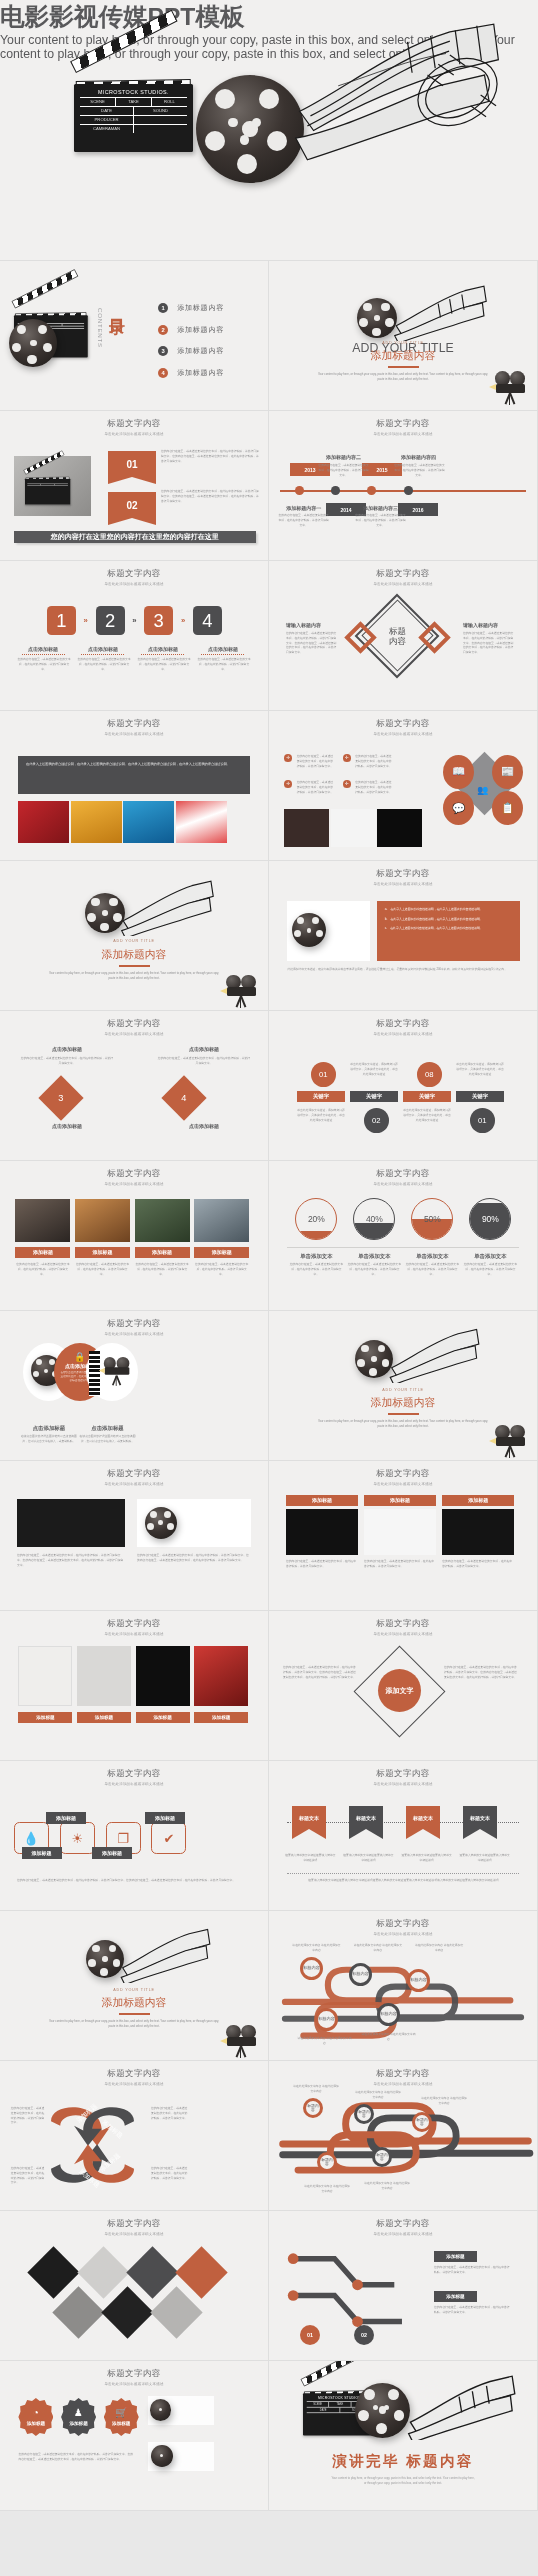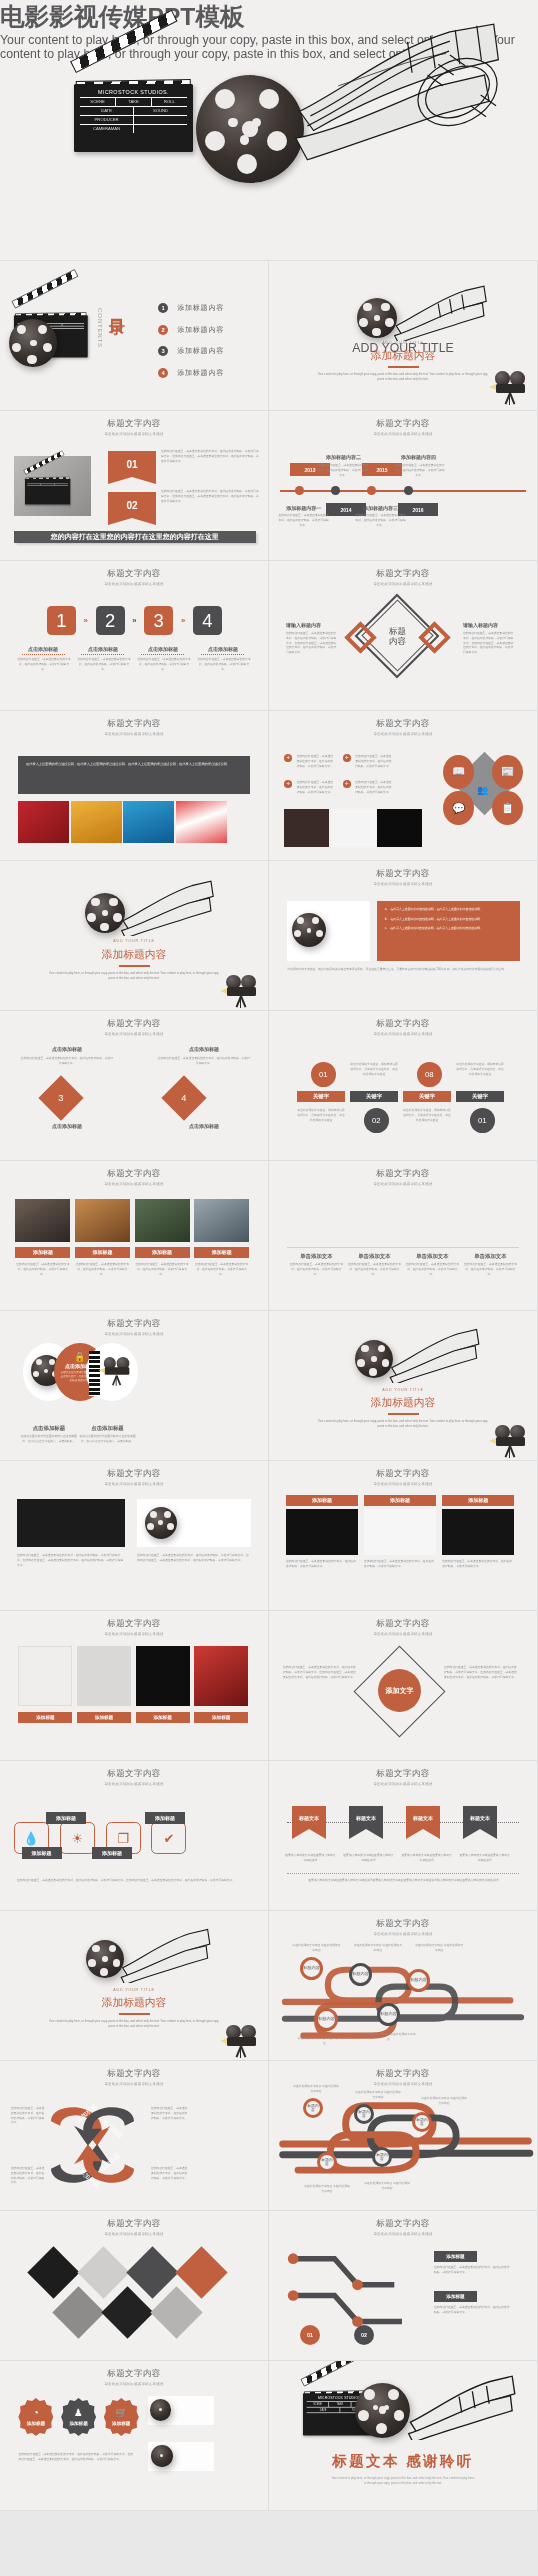--- a/index.html
+++ b/index.html
@@ -563,20 +563,38 @@
       <div class="t-center body-xs" style="width:55px;">您的内容打在这里，或者通过复制您的文本后，在此框中选择粘贴，并选择只保留文字。</div>
       <div class="t-center body-xs" style="width:55px;">您的内容打在这里，或者通过复制您的文本后，在此框中选择粘贴，并选择只保留文字。</div>
     </div>
   </div>
 
   <div class="slide">
     <div class="hd">
       <div class="t">标题文字内容</div>
       <div class="s">单击此处添加副标题或详细文本描述</div>
     </div>
+    <div class="abs flex" style="left:18.4px;top:37px;width:232px;justify-content:space-around;">
+      <div class="pct" style="border:1.5px solid #c0603f;">
+        <div class="fill or" style="height:20%;"></div>
+          <span>20%</span>
+      </div>
+      <div class="pct" style="border:1.5px solid #4d4d4f;">
+        <div class="fill dk" style="height:40%;"></div>
+          <span>40%</span>
+      </div>
+      <div class="pct" style="border:1.5px solid #c0603f;">
+        <div class="fill or" style="height:50%;"></div>
+          <span>50%</span>
+      </div>
+      <div class="pct" style="border:1.5px solid #4d4d4f;">
+        <div class="fill dk" style="height:90%;"></div>
+          <span style="color:#fff">90%</span>
+      </div>
+    </div>
     <div class="abs" style="left:18.4px;right:18.4px;top:86px;height:0.8px;background:#d2d1cf;"></div>
     <div class="abs flex" style="left:18.4px;top:92px;width:232px;justify-content:space-around;">
       <div style="width:54px;" class="t-center">
         <div class="cap">单击添加文本</div>
         <div class="body-xs" style="margin-top:2.3px;">您的内容打在这里，或者通过复制您的文本后，在此框中选择粘贴，并选择只保留文字。</div>
       </div>
       <div style="width:54px;" class="t-center">
         <div class="cap">单击添加文本</div>
         <div class="body-xs" style="margin-top:2.3px;">您的内容打在这里，或者通过复制您的文本后，在此框中选择粘贴，并选择只保留文字。</div>
       </div>
@@ -984,18 +1002,18 @@
       <i style="width:5.4px;height:5.4px;left:32%;top:40%"></i>
         <i style="width:5.4px;height:5.4px;left:52%;top:40%"></i>
     </div>
     <svg style="position:absolute;left:137px;top:7.7px;" width="115" height="71" viewBox="0 0 260 160">
       <g fill="#ececeb" stroke="#1b1b1b" stroke-width="3">
         <path d="M10 120 C60 96 120 50 190 28 L240 16 L246 56 L196 70 C136 92 70 120 26 146 Z"></path>
         <path d="M6 146 C56 130 110 100 180 74 L236 60 L240 94 L186 110 C126 130 60 148 16 166 Z"></path>
         <path d="M120 62 l6 36 M150 50 l6 38 M182 38 l6 40"></path>
       </g>
     </svg>
-    <div class="thanks">标题文本  感谢聆听</div>
+    <div class="thanks">演讲完毕  标题内容</div>
     <div class="thanks-sub">Your content to play here, or through your copy, paste in this box, and select only the text. Your content to play here, or through your copy, paste in this box, and select only the text.</div>
   </div>
 
 </div>
 
 
 </body></html>

